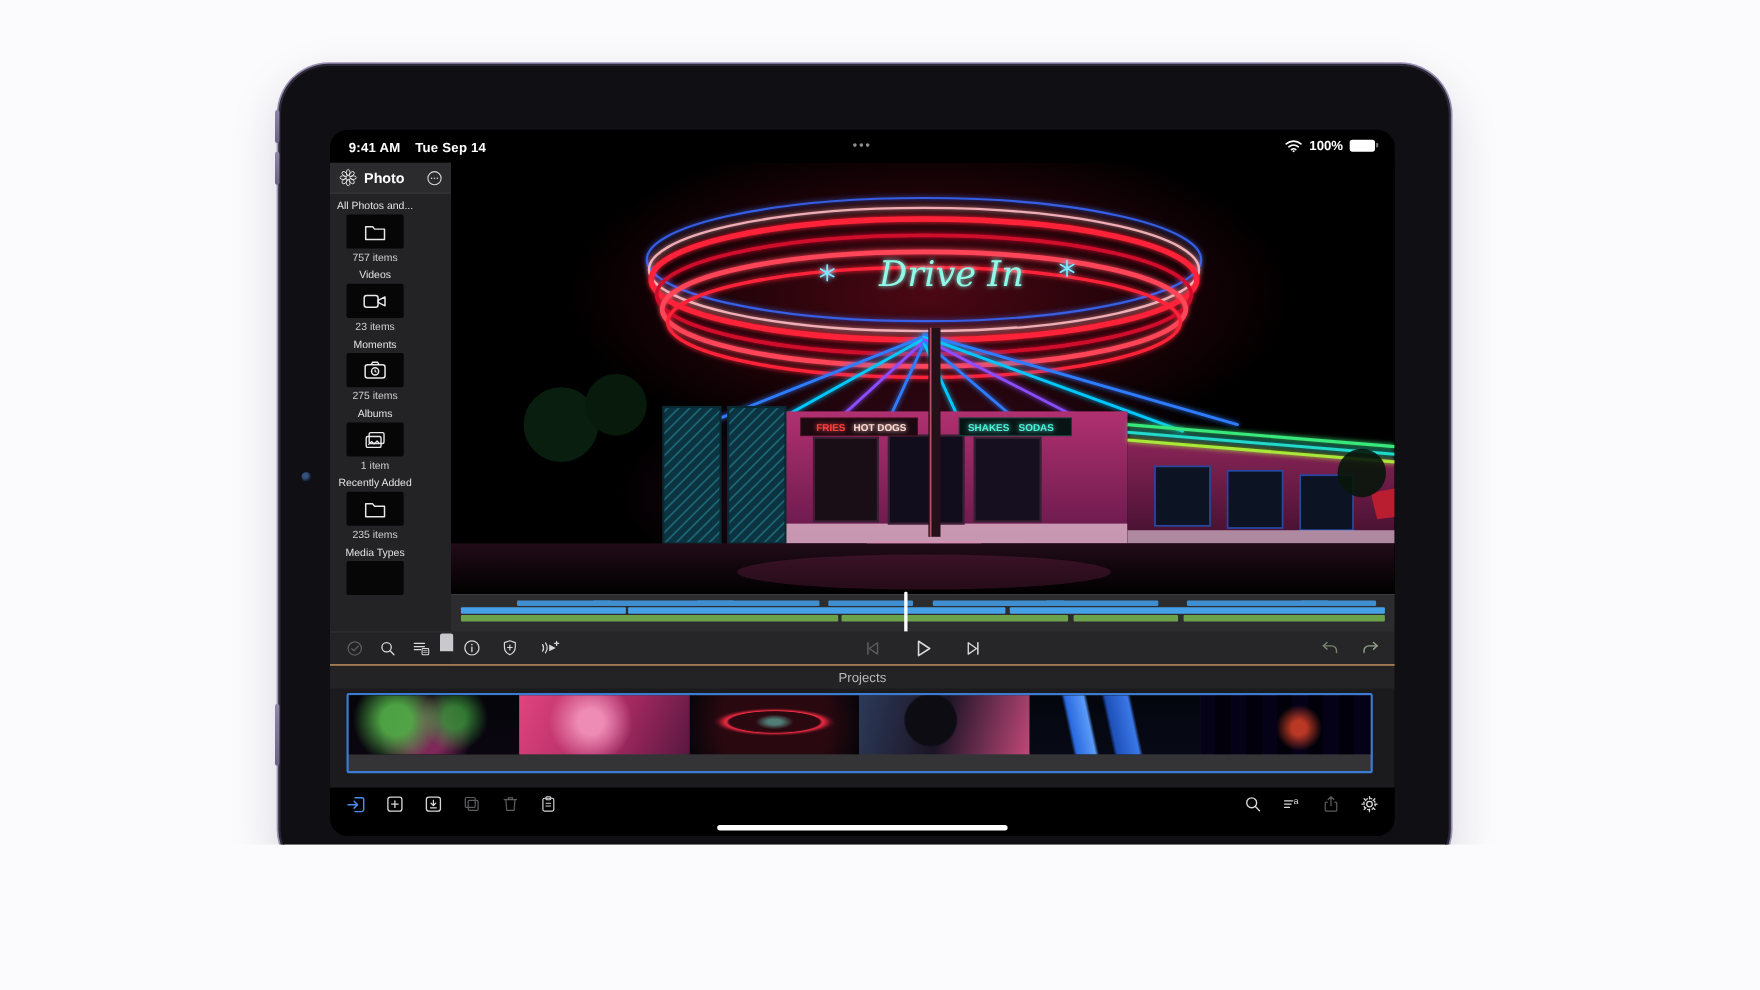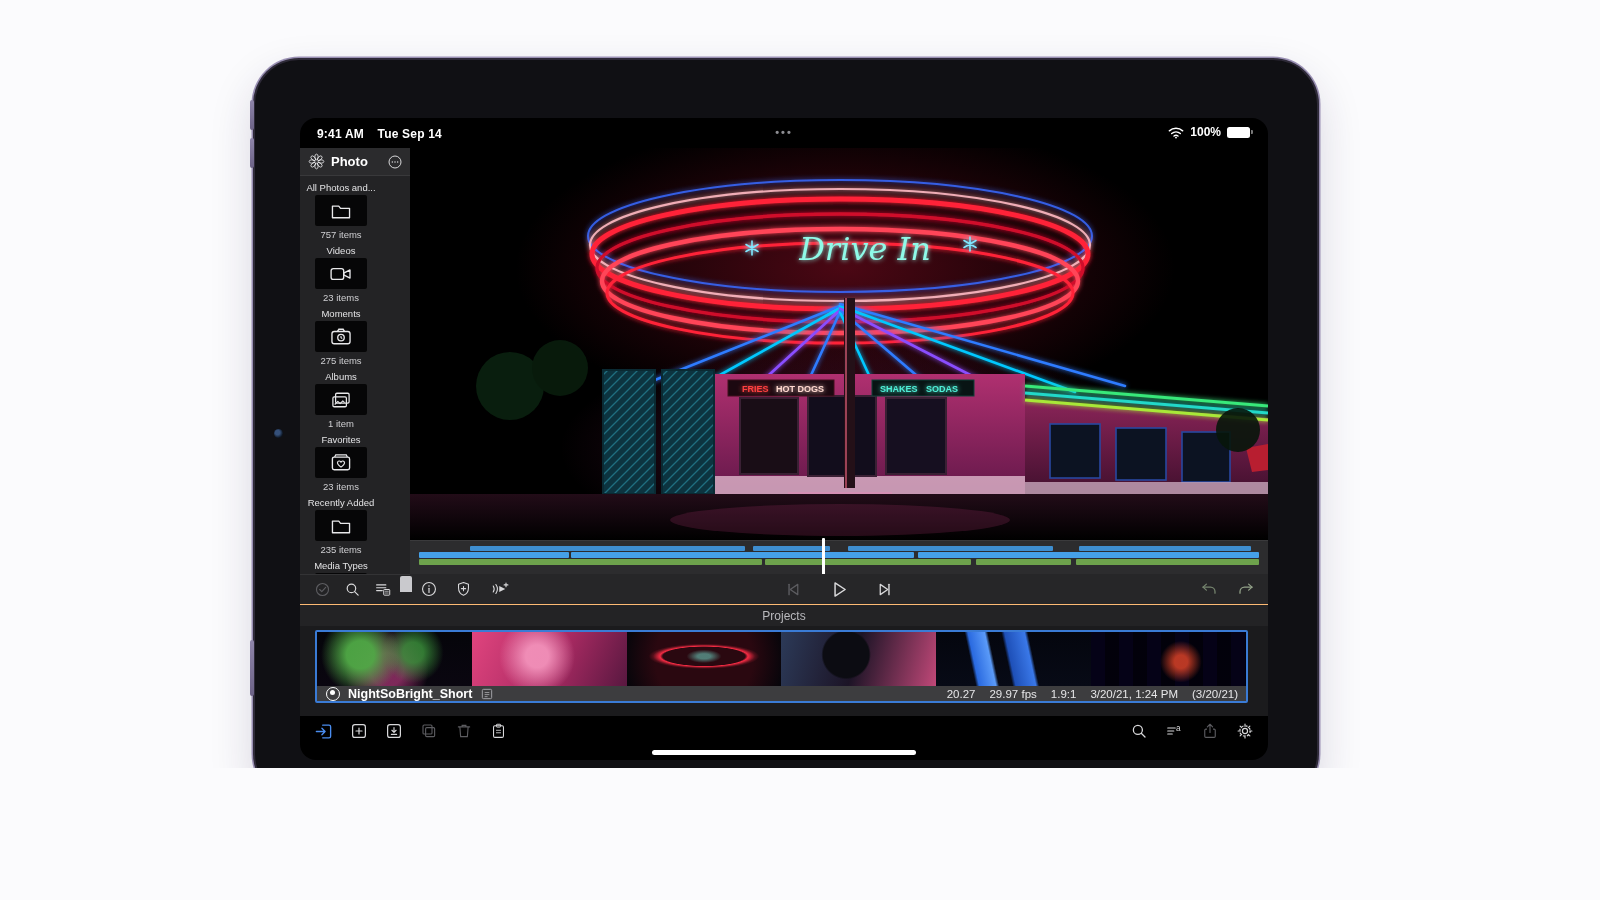--- a/index.html
+++ b/index.html
@@ -171,31 +171,20 @@
             <span class="lib-thumb">
                 <svg width="22" height="18" viewBox="0 0 24 20">
                   <rect x="6" y="2.5" width="15" height="11" rx="1.5" stroke="currentColor" stroke-width="1.4" fill="none"></rect>
                   <rect x="3" y="6.5" width="15" height="11" rx="1.5" stroke="currentColor" stroke-width="1.4" fill="none"></rect>
                   <path d="M5 15l3.5-3.5 2.5 2.5 3-3 2 2" stroke="currentColor" stroke-width="1.2" fill="none" stroke-linejoin="round"></path>
                 </svg>
               </span>
             <span class="lib-count">1 item</span>
           </div>
 
-          <div class="lib-item">
-            <span class="lib-label">Favorites</span>
-            <span class="lib-thumb">
-                <svg width="22" height="19" viewBox="0 0 24 21">
-                  <rect x="2.5" y="4.5" width="19" height="14" rx="2" stroke="currentColor" stroke-width="1.5" fill="none"></rect>
-                  <path d="M5 4.5L6.2 2h11.6L19 4.5" stroke="currentColor" stroke-width="1.4" fill="none"></path>
-                  <path d="M12 15.6c-2.6-1.9-3.9-3.3-3.9-4.8a2 2 0 0 1 3.9-.6 2 2 0 0 1 3.9.6c0 1.5-1.3 2.9-3.9 4.8z" stroke="currentColor" stroke-width="1.3" fill="none" stroke-linejoin="round"></path>
-                </svg>
-              </span>
-            <span class="lib-count">23 items</span>
-          </div>
 
           <div class="lib-item">
             <span class="lib-label">Recently Added</span>
             <span class="lib-thumb">
                 <svg width="22" height="18" viewBox="0 0 24 20">
                   <path d="M2.5 4.5h7l2 2.5h10v10.5h-19z" stroke="currentColor" stroke-width="1.5" fill="none" stroke-linejoin="round"></path>
                 </svg>
               </span>
             <span class="lib-count">235 items</span>
           </div>
@@ -438,35 +427,20 @@
       <div class="proj-body">
         <div class="proj-card">
           <div class="filmstrip">
             <div class="thumb" style="background:#07070c radial-gradient(circle at 28% 45%,rgba(70,160,60,.9) 0 14%,transparent 36%);background-image:radial-gradient(circle at 28% 42%,rgba(80,170,70,.95) 0 12%,transparent 34%),radial-gradient(circle at 62% 38%,rgba(60,150,60,.8) 0 10%,transparent 30%),radial-gradient(circle at 45% 70%,rgba(220,70,150,.55) 0 18%,transparent 45%),linear-gradient(#05050a,#0a0610);"></div>
             <div class="thumb" style="background-image:radial-gradient(circle at 42% 45%,rgba(245,150,190,.9) 0 12%,transparent 40%),linear-gradient(115deg,#e0447e 0%,#a92a62 55%,#581840 100%);"></div>
             <div class="thumb" style="background-image:radial-gradient(ellipse 46% 30% at 50% 45%,transparent 58%,rgba(255,45,70,.95) 62%,rgba(255,45,70,.2) 72%,transparent 78%),radial-gradient(ellipse at 50% 45%,rgba(120,240,220,.5) 0 6%,transparent 16%),radial-gradient(circle at 50% 50%,#2a0810 0 60%,#05050a 100%);"></div>
             <div class="thumb" style="background-image:radial-gradient(circle at 42% 42%,#0c0c12 0 24%,transparent 26%),linear-gradient(105deg,#2c3a58 0%,#1c1426 48%,#c04878 100%);"></div>
             <div class="thumb" style="background-image:linear-gradient(78deg,transparent 24%,#2a6ae0 26%,#5a9af8 36%,transparent 38%),linear-gradient(78deg,transparent 46%,#1e50b8 48%,#3a78e8 60%,transparent 62%),linear-gradient(#04060e,#070a16);"></div>
             <div class="thumb" style="background-image:radial-gradient(circle at 58% 55%,rgba(230,70,40,.8) 0 7%,transparent 22%),repeating-linear-gradient(90deg,#3a2a7a 0 14px,#151038 14px 28px),linear-gradient(#0a0618,#0a0618);background-blend-mode:normal,overlay,normal;"></div>
           </div>
-          <div class="proj-info">
-            <span class="radio"></span>
-            <span class="proj-name">NightSoBright_Short</span>
-            <svg class="note-ic" width="14" height="14" viewBox="0 0 24 24">
-                <rect x="4" y="4" width="16" height="16" rx="2" stroke="currentColor" stroke-width="1.6" fill="none"></rect>
-                <path d="M8 9.5h8M8 13h8M8 16.5h5" stroke="currentColor" stroke-width="1.4"></path>
-              </svg>
-            <div class="proj-meta">
-              <span>20.27</span>
-              <span>29.97 fps</span>
-              <span>1.9:1</span>
-              <span>3/20/21, 1:24 PM</span>
-              <span>(3/20/21)</span>
-            </div>
-          </div>
         </div>
       </div>
 
       <div class="bottombar">
         <div class="bb-left">
           <button class="icon-btn accent">
             <svg width="19" height="19" viewBox="0 0 24 24">
                 <path d="M11 4h8a2 2 0 0 1 2 2v12a2 2 0 0 1-2 2h-8" stroke="currentColor" stroke-width="1.7" fill="none" stroke-linecap="round"></path>
                 <path d="M3 12h11M10 8l4 4-4 4" stroke="currentColor" stroke-width="1.7" fill="none" stroke-linecap="round" stroke-linejoin="round"></path>
               </svg>

